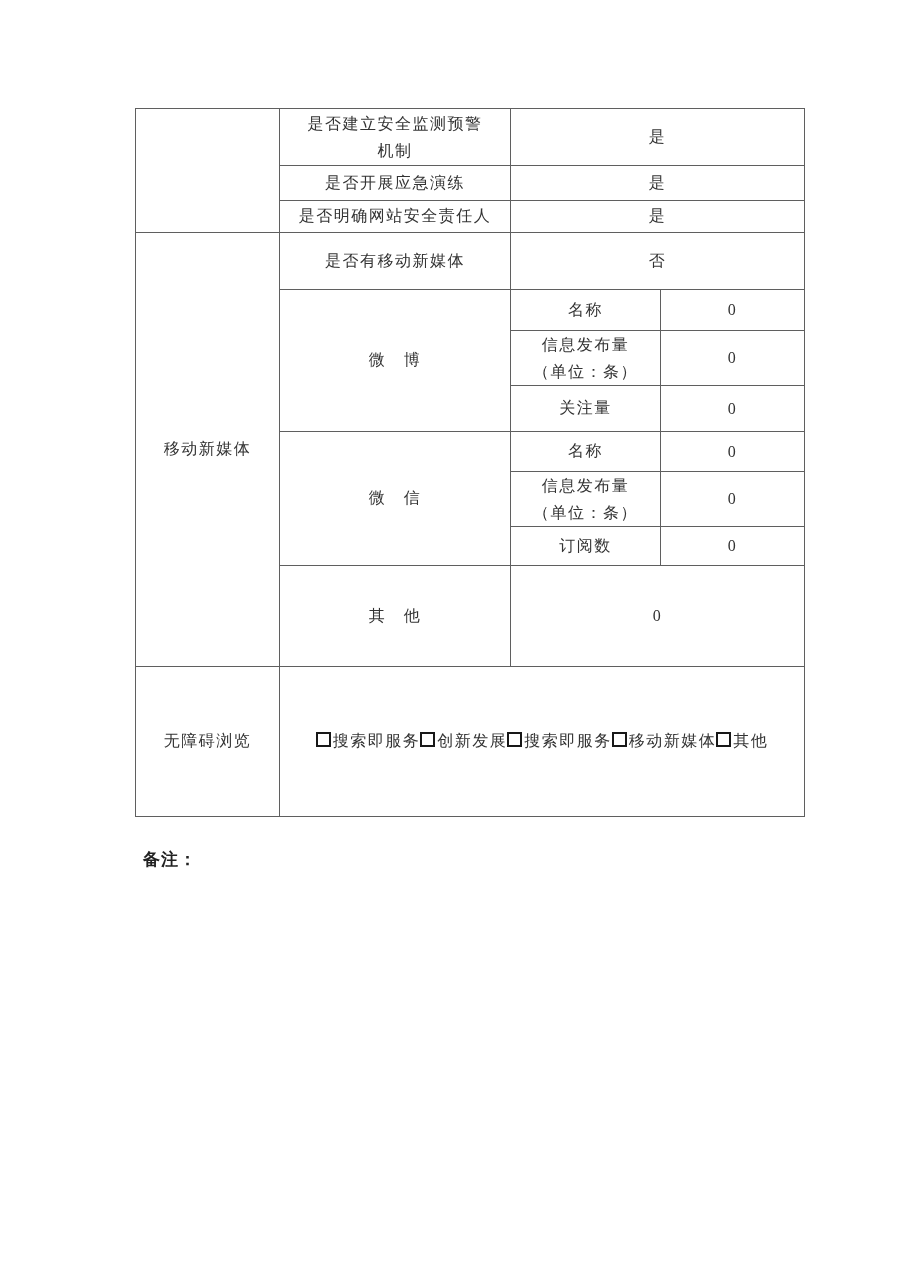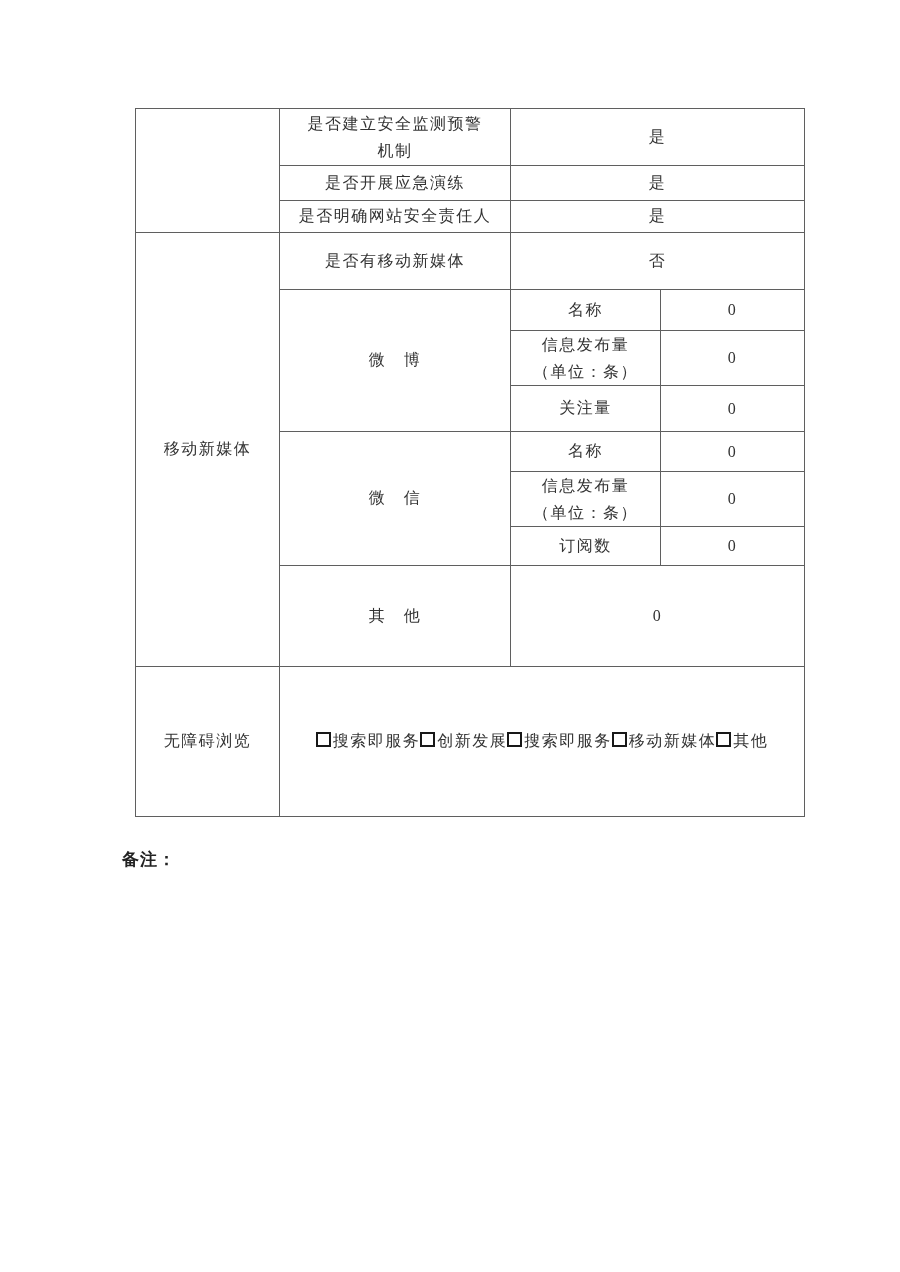--- a/index.html
+++ b/index.html
@@ -38,21 +38,21 @@
     height: 11px;
     border: 2px solid #181818;
     vertical-align: -1px;
     margin: 0 2px 0 0;
     background: #ffffff;
   }
   .cbx-cell { letter-spacing: 1px; white-space: nowrap; }
   .opt { white-space: nowrap; }
   .notes {
     position: absolute;
-    left: 115px;
+    left: 136px;
     top: 848px;
     font-size: 17px;
     font-weight: bold;
     letter-spacing: 1px;
     color: #222222;
   }
   .pageno {
     position: absolute;
     left: 0;
     top: 1182px;

